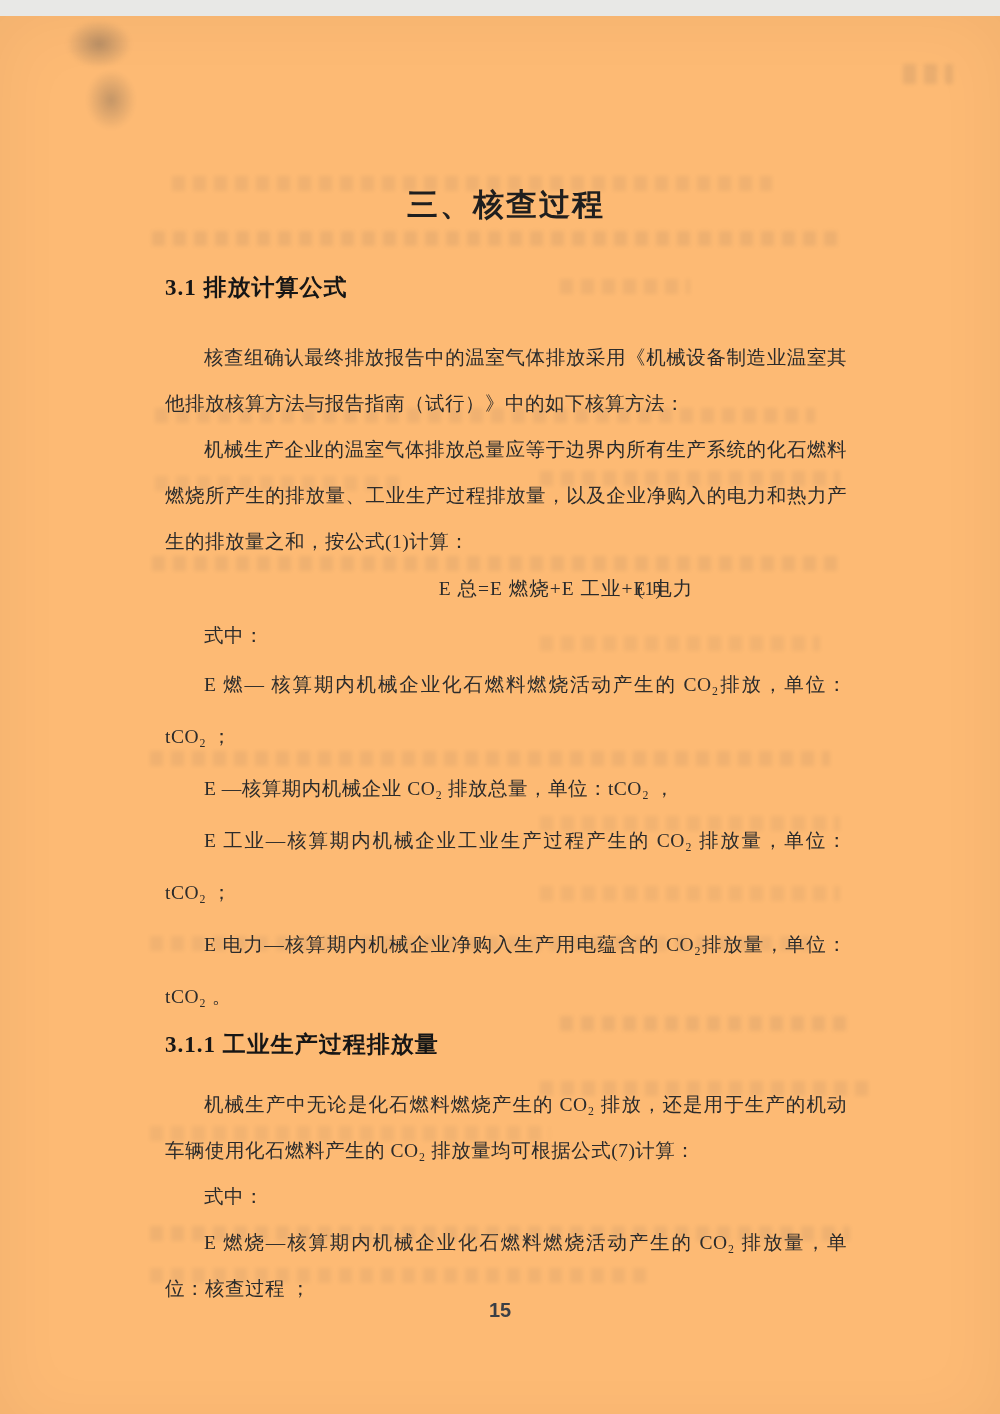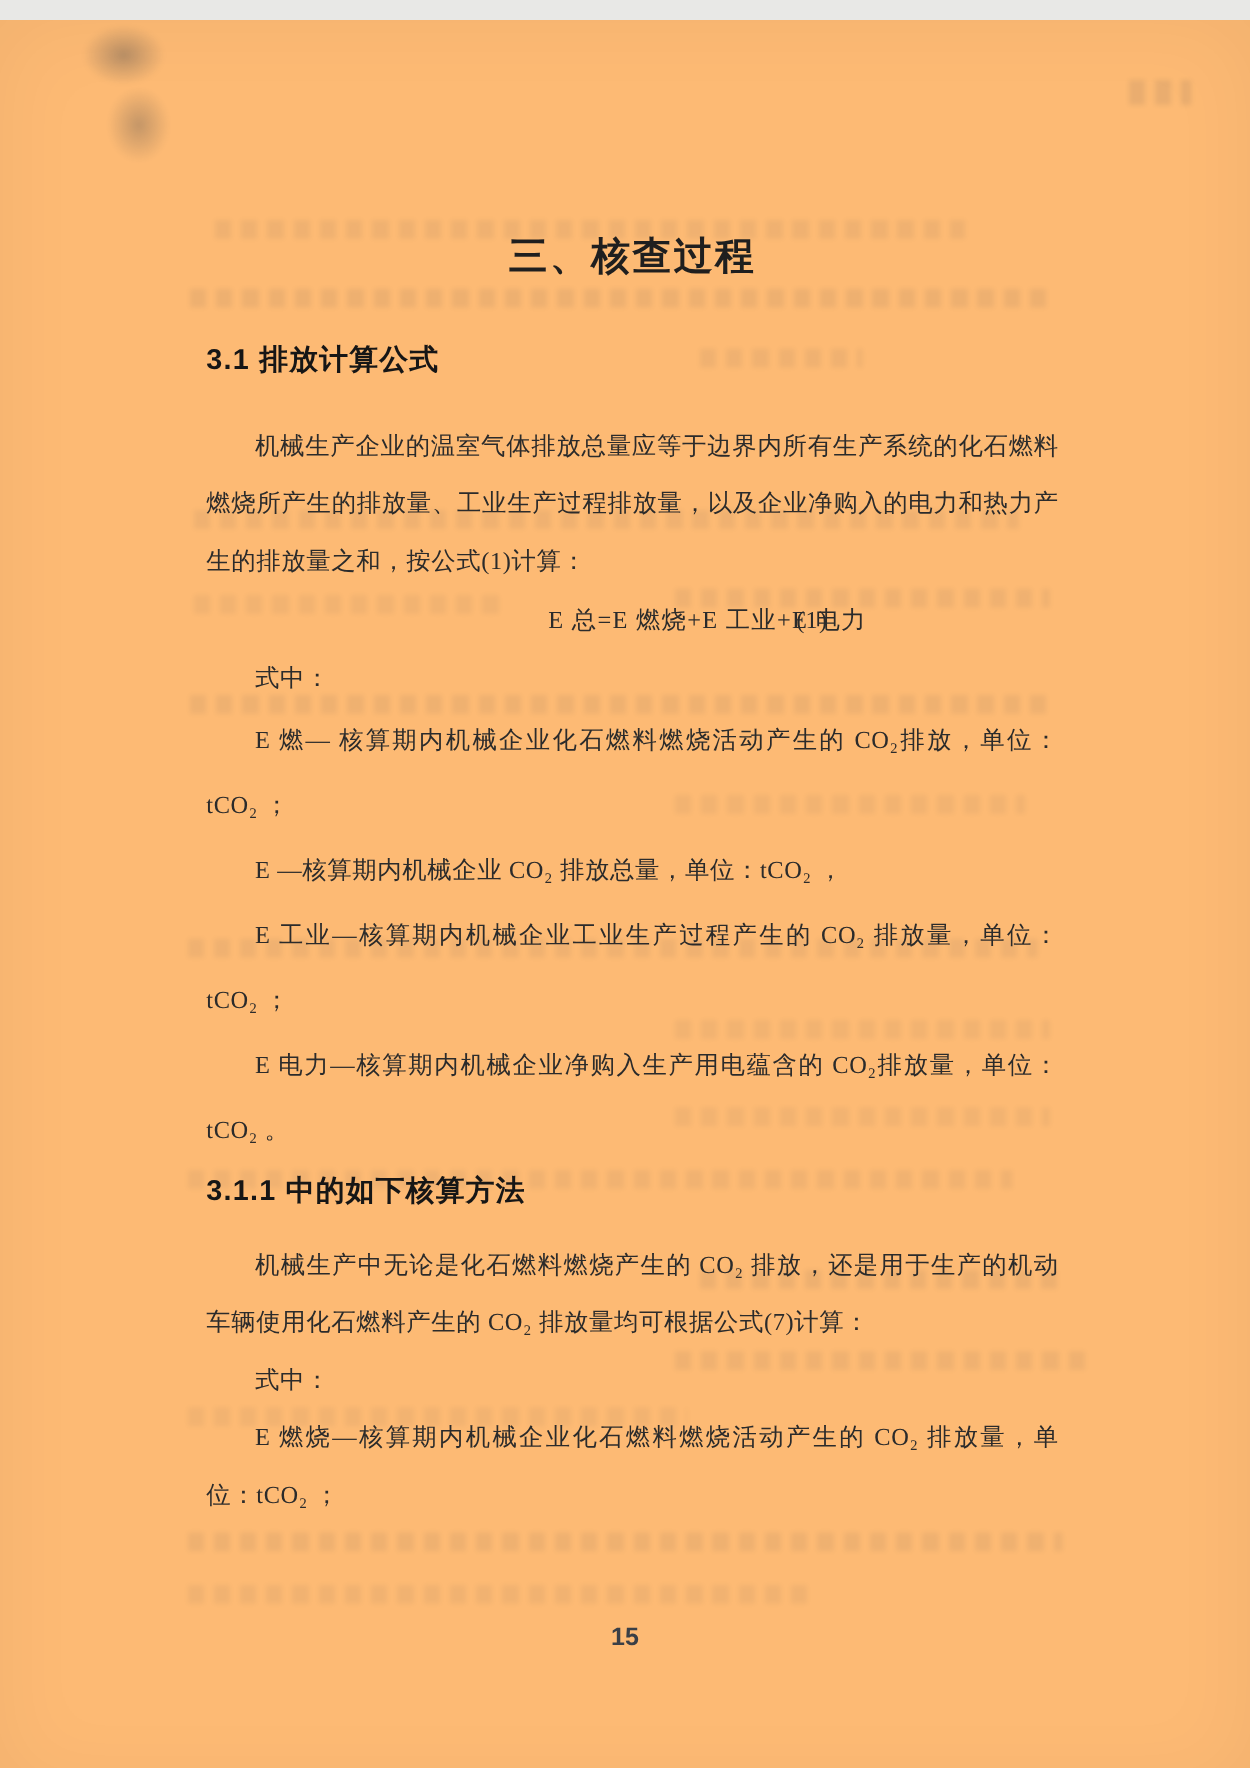--- a/index.html
+++ b/index.html
@@ -22,21 +22,21 @@
     margin:0 0 46px 0;
     text-align:center;
     font-family:"Liberation Serif","DejaVu Serif",serif;
     font-size:31px;
     font-weight:700;
     letter-spacing:2px;
     color:#1f1f1f;
   }
   .section-heading{
     margin:0 0 32px 0;
-    font-family:Liberation Sans, sans-serif;
+    font-family:Liberation Serif, serif;
     font-size:23px;
     font-weight:700;
     color:#161616;
     letter-spacing:1px;
   }
   .section-heading.sub{margin:6px 0 22px 0;}
   p.body{
     margin:0;
     font-size:19.5px;
     line-height:46px;
@@ -109,45 +109,46 @@
   <div class="ghost" style="left:150px;top:1110px;width:400px;opacity:.10;"></div>
   <div class="ghost" style="left:150px;top:1210px;width:700px;opacity:.13;"></div>
   <div class="ghost" style="left:150px;top:1252px;width:500px;opacity:.11;"></div>
 
   <div class="content">
 
     <h1 class="chapter-title">三、核查过程</h1>
 
     <h2 class="section-heading">3.1 排放计算公式</h2>
 
+    <p class="body">核查组确认最终排放报告中的温室气体排放采用《机械设备制造业温室其他排放核算方法与报告指南（试行）》中的如下核算方法：</p>
 
     <p class="body">机械生产企业的温室气体排放总量应等于边界内所有生产系统的化石燃料燃烧所产生的排放量、工业生产过程排放量，以及企业净购入的电力和热力产生的排放量之和，按公式(1)计算：</p>
 
     <div class="formula-row">
       <span>E 总=E 燃烧+E 工业+E 电力</span>
       <span class="eq-num">(1)</span>
     </div>
 
     <p class="body">式中：</p>
 
     <p class="body def">E 燃— 核算期内机械企业化石燃料燃烧活动产生的 CO₂排放，单位：tCO₂ ；</p>
 
     <p class="body def">E —核算期内机械企业 CO₂ 排放总量，单位：tCO₂ ，</p>
 
     <p class="body def">E 工业—核算期内机械企业工业生产过程产生的 CO₂ 排放量，单位：tCO₂ ；</p>
 
     <p class="body def">E 电力—核算期内机械企业净购入生产用电蕴含的 CO₂排放量，单位：tCO₂ 。</p>
 
-    <h2 class="section-heading sub">3.1.1 中的如下核算方法</h2>
+    <h2 class="section-heading sub">3.1.1 工业生产过程排放量</h2>
 
     <p class="body">机械生产中无论是化石燃料燃烧产生的 CO₂ 排放，还是用于生产的机动车辆使用化石燃料产生的 CO₂ 排放量均可根据公式(7)计算：</p>
 
 
     <p class="body">式中：</p>
 
-    <p class="body">E 燃烧—核算期内机械企业化石燃料燃烧活动产生的 CO₂ 排放量，单位：tCO₂ ；</p>
+    <p class="body">E 燃烧—核算期内机械企业化石燃料燃烧活动产生的 CO₂ 排放量，单位：核查过程 ；</p>
 
 
   </div>
 
   <div class="page-number">15</div>
 
 </div>
 
 </body></html>

